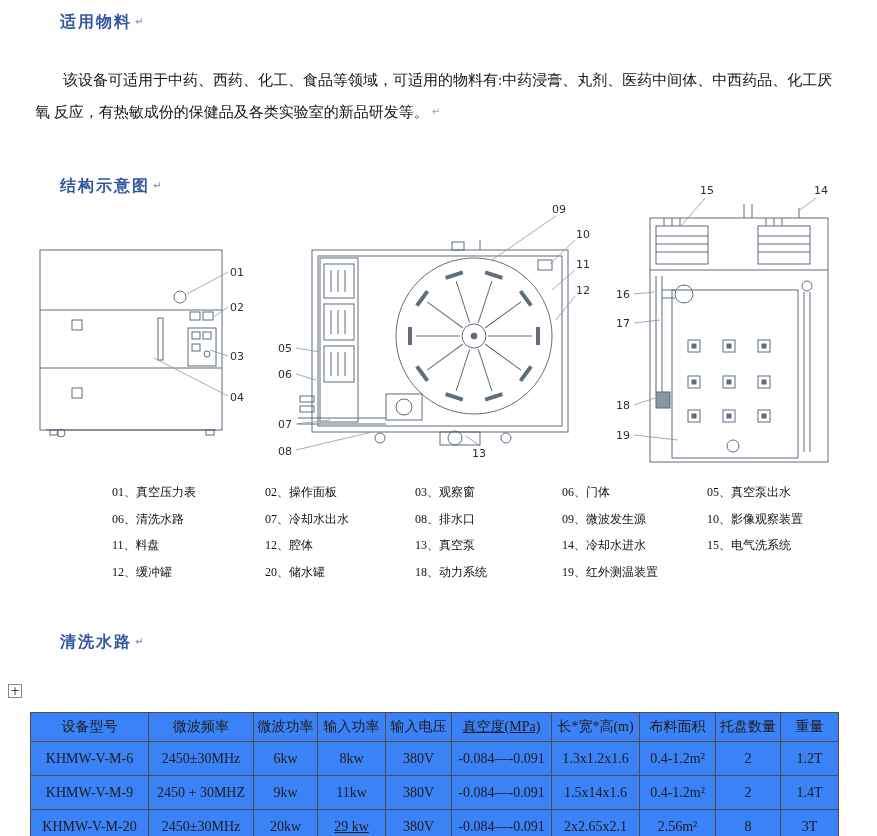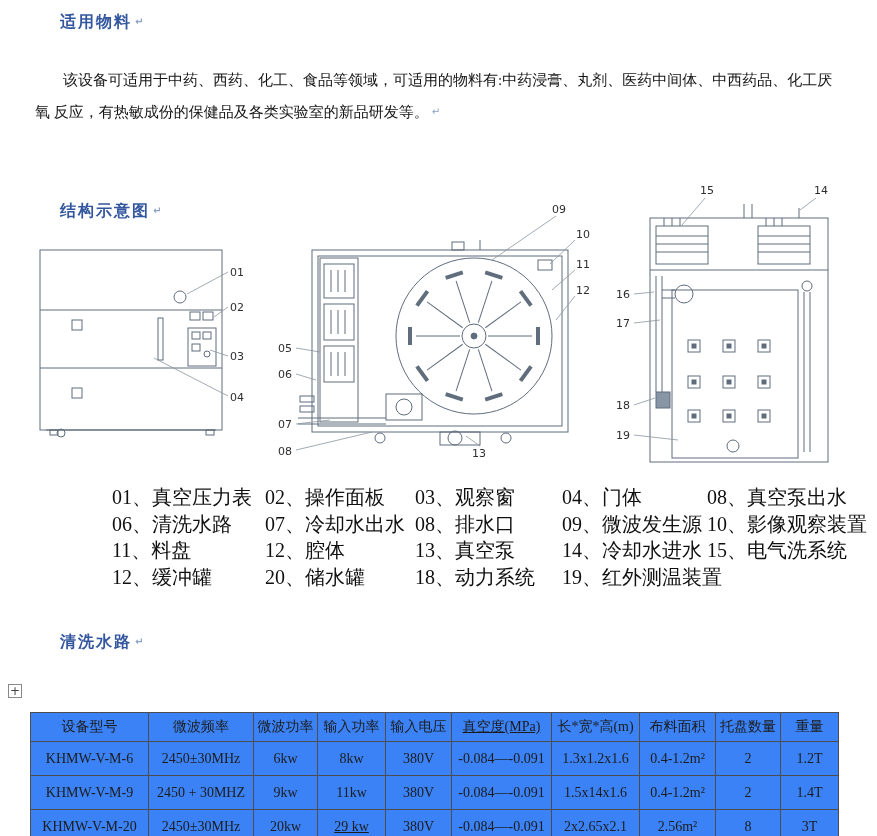--- a/index.html
+++ b/index.html
@@ -6,21 +6,21 @@
   html,body { width:877px; height:836px; }
   body { position:relative; background:#ffffff; overflow:hidden;
          font-family:"Liberation Serif", serif; color:#1c1c1c; }
   .abs { position:absolute; }
   .heading { font-size:16px; font-weight:bold; color:#33579e; letter-spacing:2px; }
   .pmark { font-size:10px; color:#8aa0c4; margin-left:3px; vertical-align:2px;
            font-family:"DejaVu Sans", sans-serif; letter-spacing:0; }
   .bodycopy { font-size:15px; line-height:32px; color:#141414; white-space:nowrap; }
   .bodycopy .indent { padding-left:28px; }
   .legend { display:grid; grid-template-columns:153px 150px 147px 145px 165px;
-            grid-auto-rows:26.6px; font-size:20px; color:#101010; }
+            grid-auto-rows:26.6px; font-size:12px; color:#101010; }
   .legend span { white-space:nowrap; }
   table.specs { border-collapse:collapse; table-layout:fixed; background:#3b82f6;margin-top:12px; }
   table.specs th, table.specs td { border:1px solid #4d4d4d; text-align:center;
       font-size:14px; font-weight:normal; padding:0 2px; white-space:nowrap; overflow:hidden; }
   table.specs th { height:29px; }
   table.specs td { height:34px; }
   th.b { font-weight:bold; }
   th.u { text-decoration:underline; }
   td.model { font-weight:bold; font-size:15px; }
   td.usq { text-decoration:underline; }
@@ -36,21 +36,21 @@
 
 <div class="heading abs" style="left:60px; top:12px;">
   <span>适用物料</span><span class="pmark">↵</span>
 </div>
 
 <div class="bodycopy abs" style="left:35px; top:56px;margin-top:8px;">
   <div class="indent"><span>该设备可适用于中药、西药、化工、食品等领域，可适用的物料有:中药浸膏、丸剂、医药中间体、中西药品、化工厌</span></div>
   <div><span>氧 反应，有热敏成份的保健品及各类实验室的新品研发等。</span><span class="pmark">↵</span></div>
 </div>
 
-<div class="heading abs" style="left:60px; top:176px;margin-top:25px;">
+<div class="heading abs" style="left:60px; top:176px;">
   <span>结构示意图</span><span class="pmark">↵</span>
 </div>
 
 <svg class="abs" style="left:0; top:180px;" width="877" height="300" viewBox="0 0 877 300">
 
   <g class="dwg">
     <rect x="40" y="70" width="182" height="180"></rect>
     <line x1="40" y1="130" x2="222" y2="130"></line>
     <line x1="40" y1="188" x2="222" y2="188"></line>
     <circle cx="180" cy="117" r="6"></circle>
@@ -245,22 +245,22 @@
     <text x="616" y="147">17</text>
     <text x="616" y="229">18</text>
     <text x="616" y="259">19</text>
   </g>
 </svg>
 
 <div class="legend abs" style="left:112px; top:484px; width:740px;">
   <span>01、真空压力表</span>
   <span>02、操作面板</span>
   <span>03、观察窗</span>
-  <span>04、门体</span>
-  <span>08、真空泵出水</span>
+  <span>06、门体</span>
+  <span>05、真空泵出水</span>
   <span>06、清洗水路</span>
   <span>07、冷却水出水</span>
   <span>08、排水口</span>
   <span>09、微波发生源</span>
   <span>10、影像观察装置</span>
   <span>11、料盘</span>
   <span>12、腔体</span>
   <span>13、真空泵</span>
   <span>14、冷却水进水</span>
   <span>15、电气洗系统</span>

